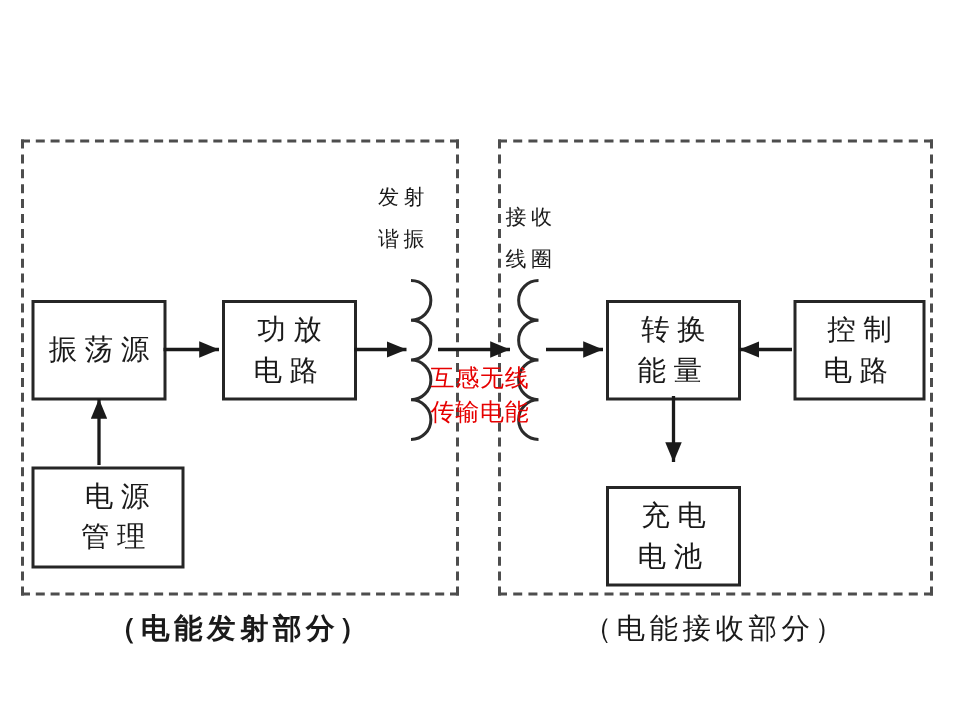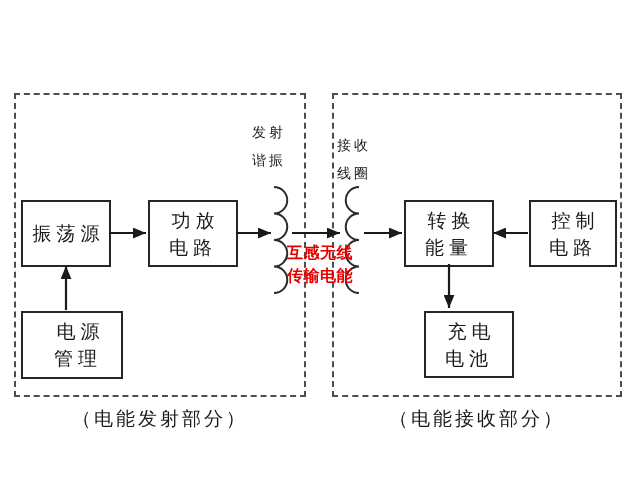--- a/index.html
+++ b/index.html
@@ -35,57 +35,57 @@
     letter-spacing: 5px;
     text-indent: 5px;
     text-align: center;
     white-space: pre-line;
   }
   .blk-osc  { left: 21px;  top: 200px; width: 86px; height: 63px; }
   .blk-amp  { left: 148px; top: 200px; width: 86px; height: 63px; align-items: center; }
   .blk-pwr  { left: 21px;  top: 311px; width: 86px; height: 64px; padding-left: 12px; }
   .blk-conv { left: 404px; top: 200px; width: 86px; height: 63px; }
   .blk-ctrl { left: 529px; top: 200px; width: 84px; height: 63px; }
-  .blk-batt { left: 404px; top: 311px; width: 86px; height: 63px; margin-left: 20px; }
+  .blk-batt { left: 404px; top: 324px; width: 86px; height: 63px; }
   .coil-label {
     position: absolute;
     z-index: 3;
     font-size: 14px;
     line-height: 28px;
     letter-spacing: 3px;
     white-space: pre-line;
   }
   .lbl-tx { left: 252px; top: 119px; }
   .lbl-rx { left: 337px; top: 132px; }
   .caption {
     position: absolute;
     z-index: 3;
     font-size: 19px;
     letter-spacing: 3px;
     text-align: center;
     top: 406px;
   }
-  .cap-tx { left: 14px;  width: 292px; }
+  .cap-tx { left: 14px;  width: 292px; font-weight: bold; }
   .cap-rx { left: 332px; width: 290px; }
   .overlay {
     position: absolute;
     left: 0; top: 0;
     z-index: 4;
     pointer-events: none;
   }
   .red-note {
     position: absolute;
     z-index: 5;
     left: 268px;
     top: 241px;
     width: 104px;
     text-align: center;
     font-size: 16px;
     line-height: 23px;
-    font-weight: bold;
+    font-weight: normal;
     letter-spacing: 0.5px;
     white-space: pre-line;
   }
 </style>
 </head>
 <body>
 
 <div class="canvas">
 
   <div class="section sec-tx"></div>

